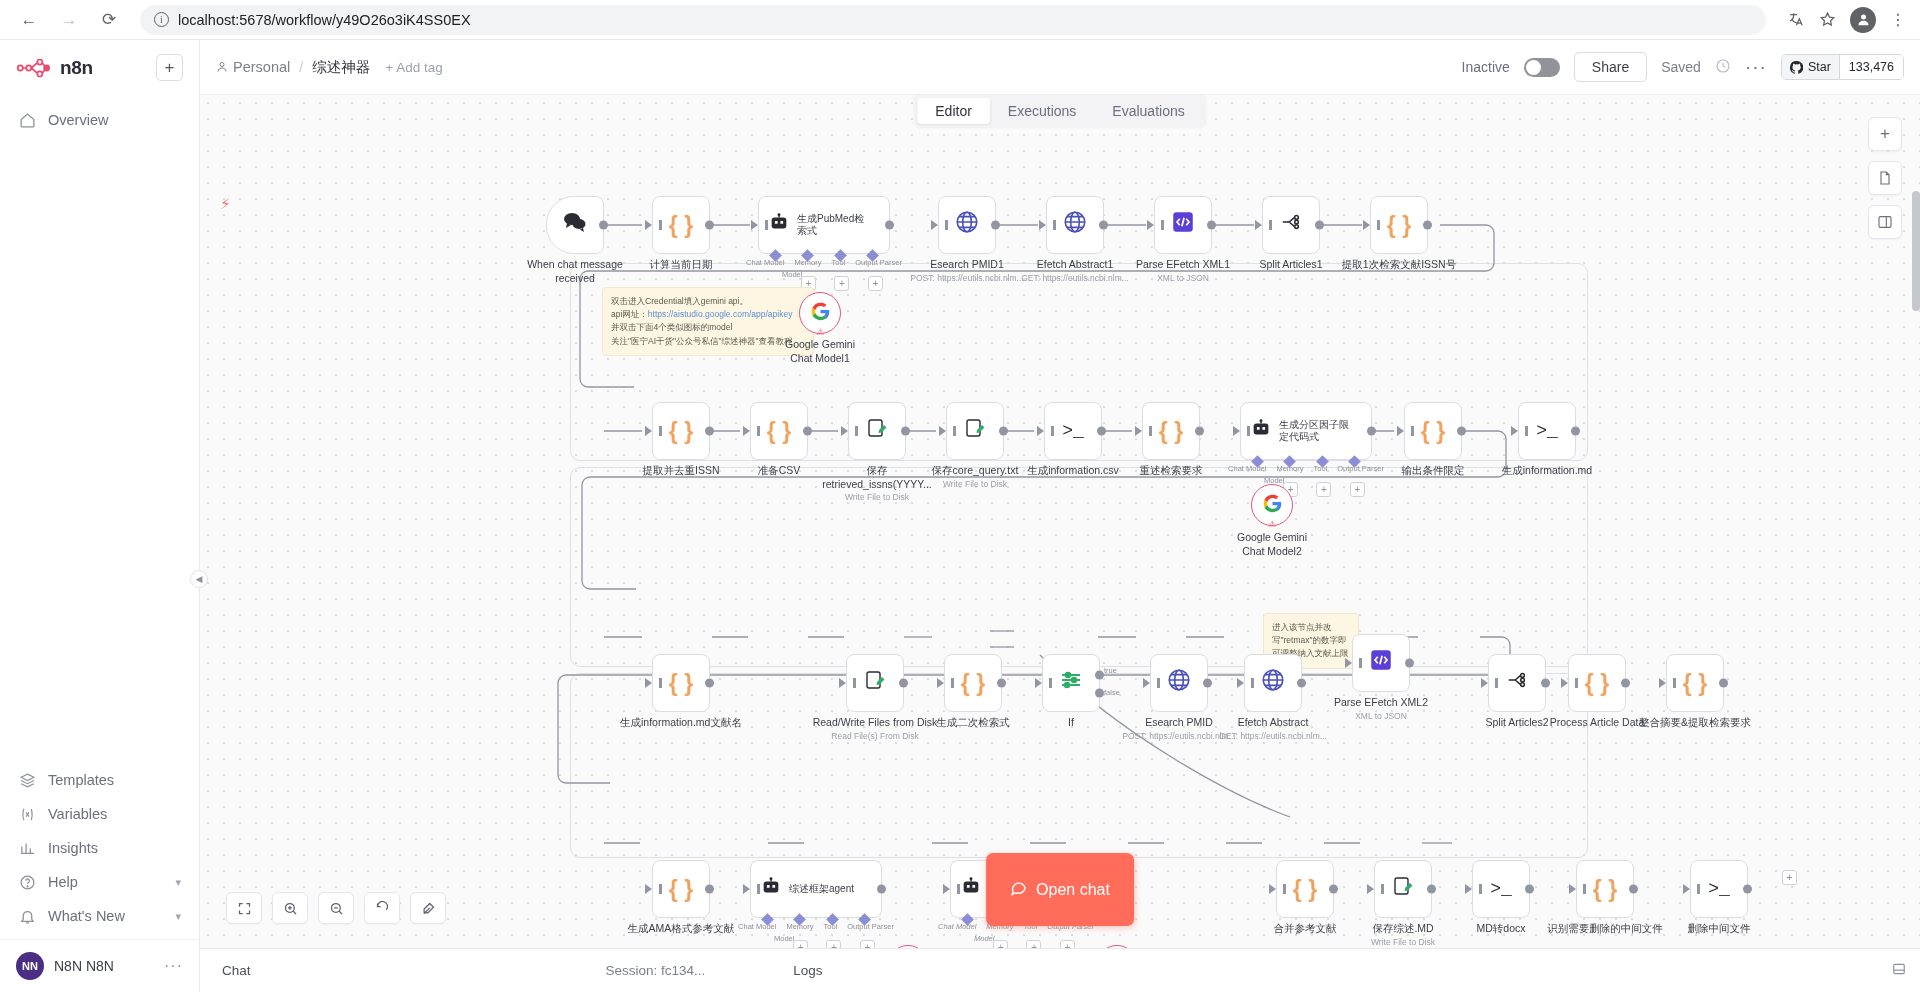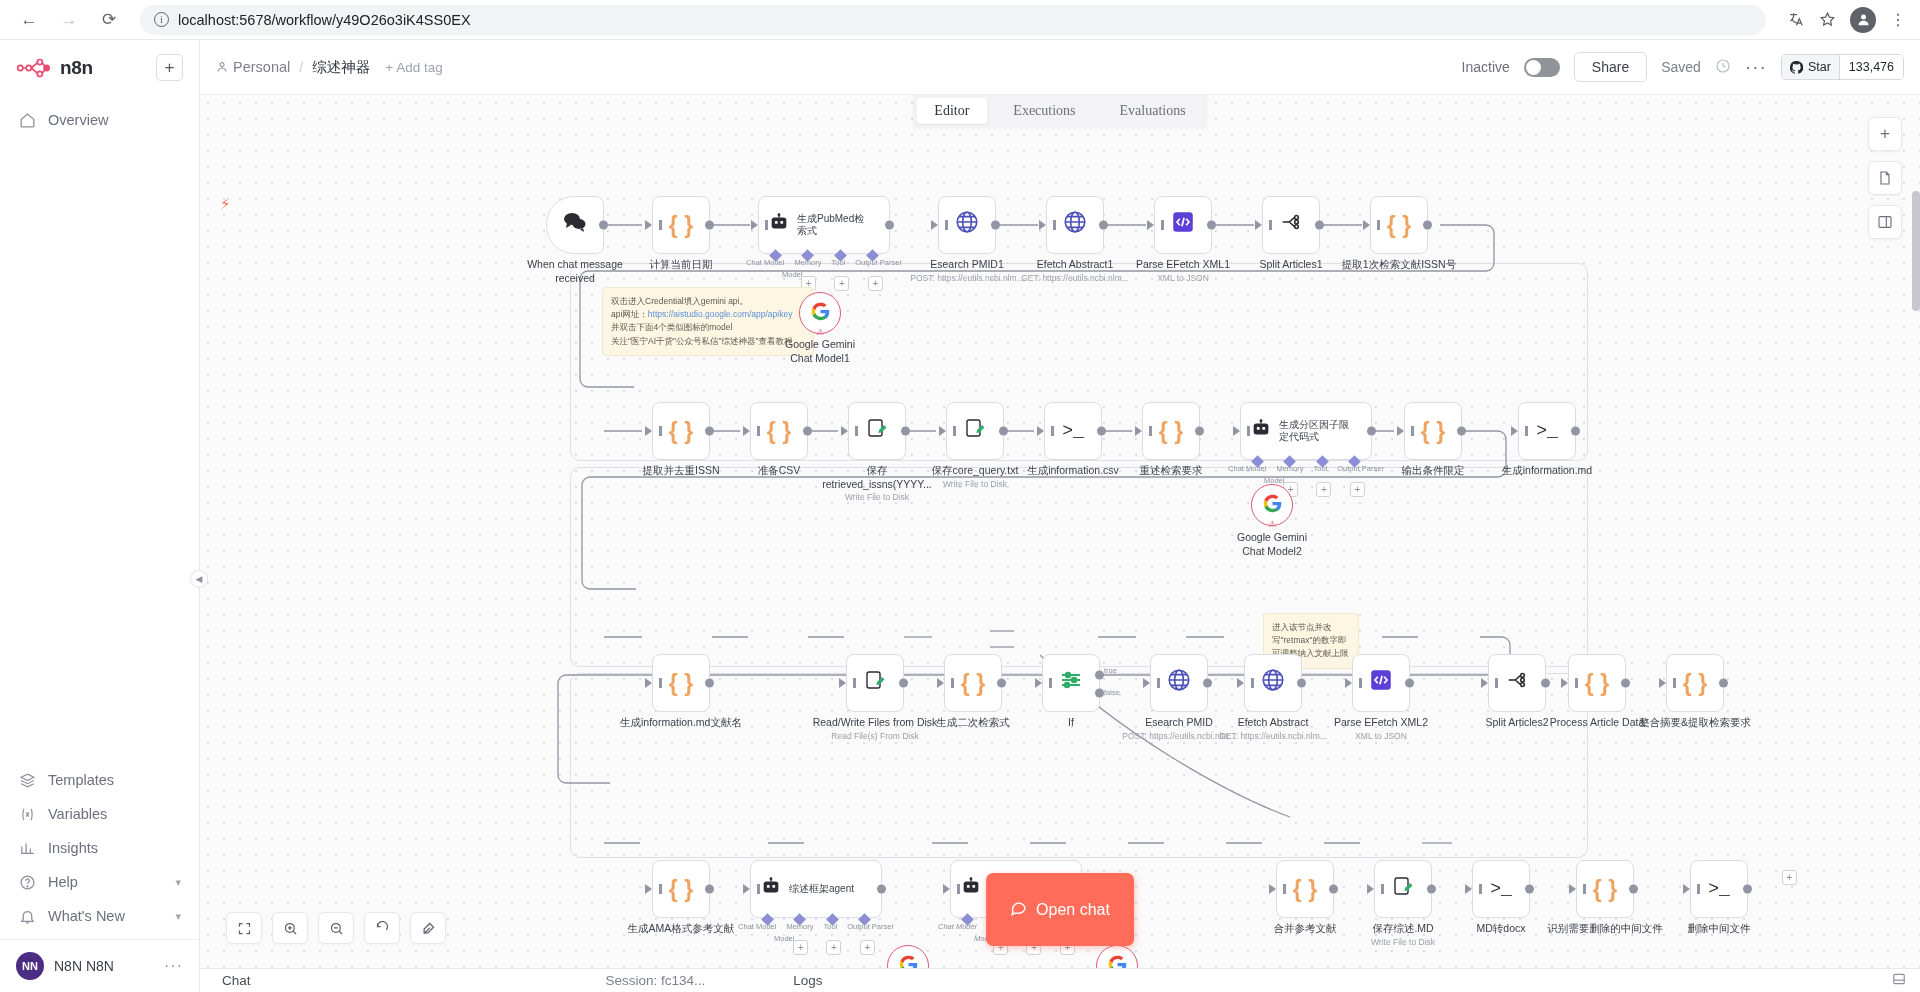--- a/index.html
+++ b/index.html
@@ -126,21 +126,21 @@
   .canvas-wrap { flex: 1; position: relative; overflow: hidden; background: #fafafa; }
   .canvas {
     position: absolute; inset: 0;
     background-color: #fafafa;
     background-image: radial-gradient(circle, #dcdce2 1px, transparent 1px);
     background-size: 16px 16px;
   }
   .tabs {
     position: absolute; left: 50%; transform: translateX(-50%); top: 0;
     display: flex; background: #f3f3f5; border-radius: 0 0 6px 6px;
-    padding: 3px; gap: 8px; z-index: 25; box-shadow: 0 1px 3px rgba(0,0,0,.05); font-family: Liberation Serif, serif;
+    padding: 3px; gap: 0; z-index: 25; box-shadow: 0 1px 3px rgba(0,0,0,.05);
   }
   .tab {
     padding: 5px 18px; font-size: 14px; color: #6c6f7d; border-radius: 4px; cursor: pointer;
   }
   .tab.active { background: #fff; color: #30323d; box-shadow: 0 1px 2px rgba(0,0,0,.08); }
 
   .canvas-tools-right { position: absolute; right: 18px; top: 22px; display: flex; flex-direction: column; gap: 10px; z-index: 22;}
   .ct-btn {
     width: 34px; height: 34px; background: #fff; border: 1px solid #e6e7ec; border-radius: 6px;
     display: flex; align-items: center; justify-content: center; color: #6c6f7d; font-size: 17px;
@@ -212,21 +212,21 @@
     font-size: 8.5px; color: #5c5a4e; padding: 7px 8px; line-height: 1.55;
   }
   .sticky a { color: #5b8fd9; text-decoration: none; }
   .group-frame {
     position: absolute; border: 1px solid #dfe0e6; border-radius: 10px; pointer-events: none;
   }
   svg.links { position: absolute; inset: 0; width: 100%; height: 100%; pointer-events: none; }
 
   
   .bottom-bar {
-    height: 24px; background: #fff; border-top: 1px solid #e9e9ed;
+    height: 44px; background: #fff; border-top: 1px solid #e9e9ed;
     display: flex; align-items: center; font-size: 13.5px; color: #4c4f5a; flex: none;
   }
   .bb-left { padding-left: 22px; }
   .bb-session { margin-left: 355px; color: #7d808d; }
   .bb-logs { margin-left: 88px; }
   .bb-right { margin-left: auto; padding-right: 14px; color: #8e919d; font-size: 14px; }
   .scrollbar-v {
     position: absolute; right: 0; top: 96px; width: 8px; height: 120px;
     background: #c6c8ce; border-radius: 4px; z-index: 40;
   }
@@ -836,21 +836,21 @@
                 </svg>
             </span>
             <span class="arrow-in"></span>
               <span class="dot-out"></span>
           </div>
           <div class="node-label">
             <div>Efetch Abstract</div>
             <div class="node-sub">GET: https://eutils.ncbi.nlm...</div>
           </div>
         </div>
-        <div class="node" style="left:1152px;top:559px;">
+        <div class="node" style="left:1152px;top:539px;">
           <div class="node-box">
             <span>
               <svg width="26" height="26" viewBox="0 0 24 24">
                   <rect x="3" y="3" width="18" height="18" rx="3" fill="#5b3fd6"></rect>
                   <path d="M9 9l-2.5 3L9 15M15 9l2.5 3L15 15M13 8l-2 8" stroke="#fff" stroke-width="1.6" fill="none"></path>
                 </svg>
             </span>
             <span class="arrow-in"></span>
               <span class="dot-out"></span>
           </div>

